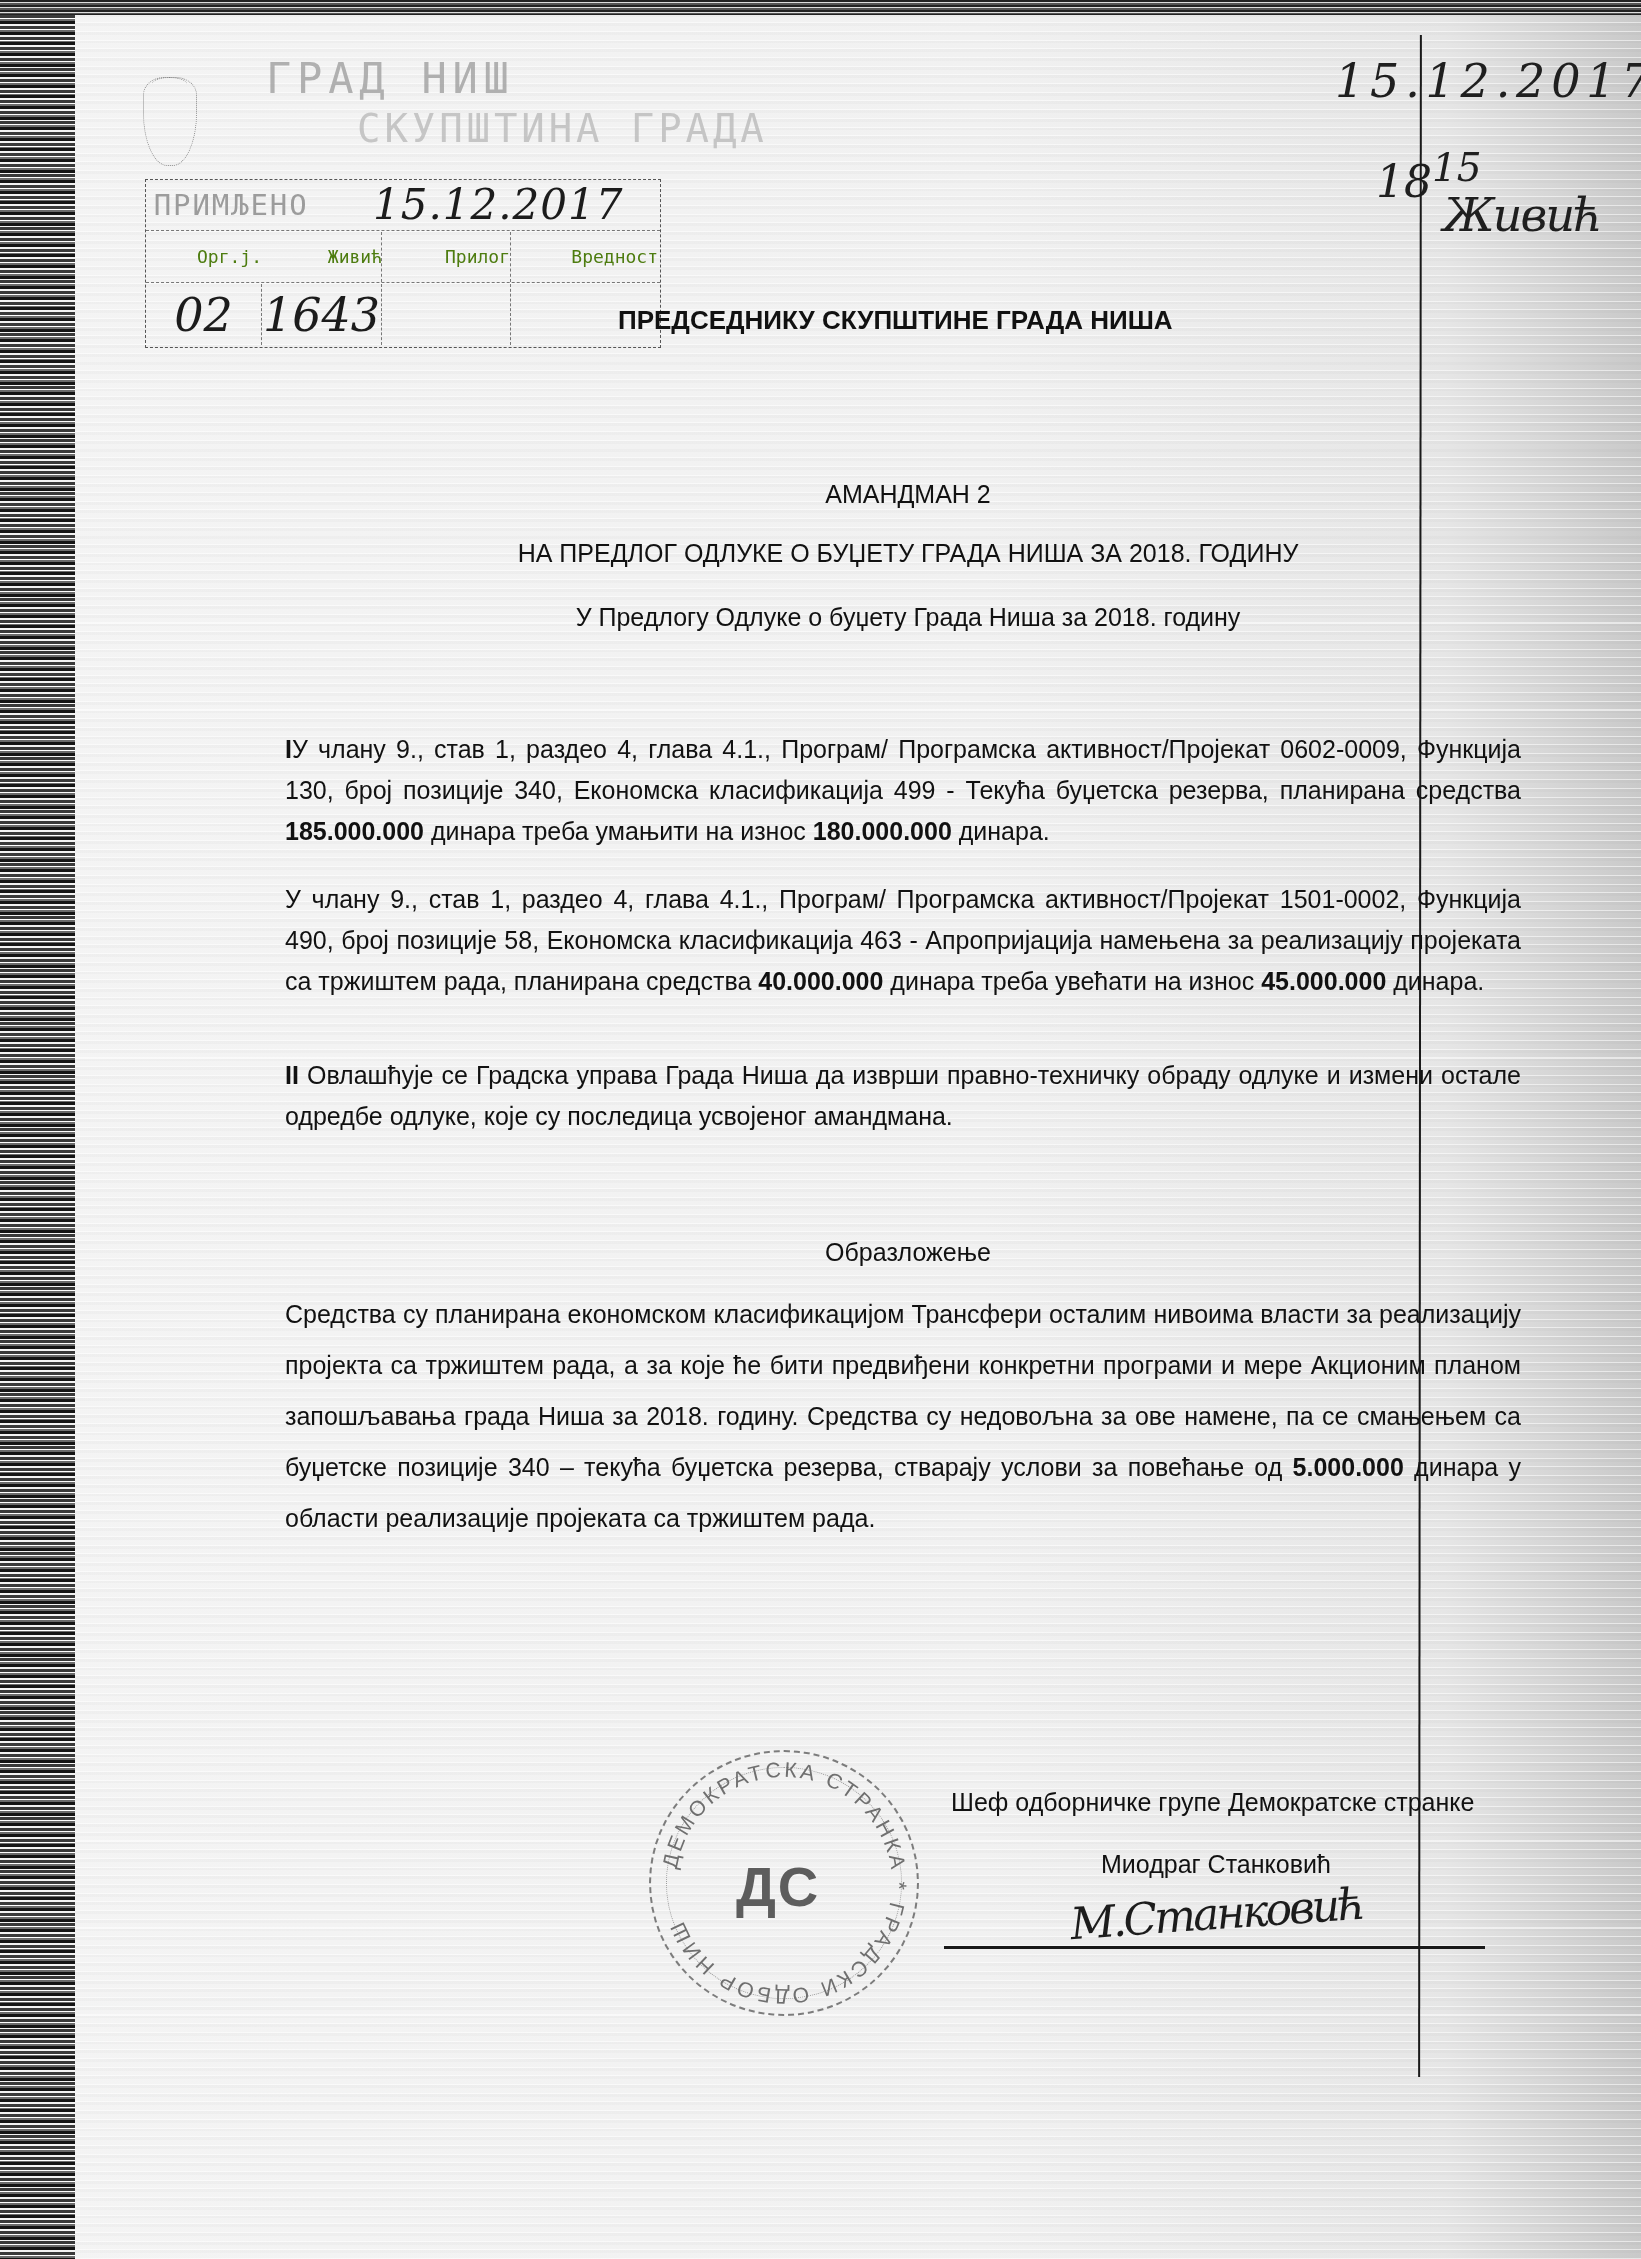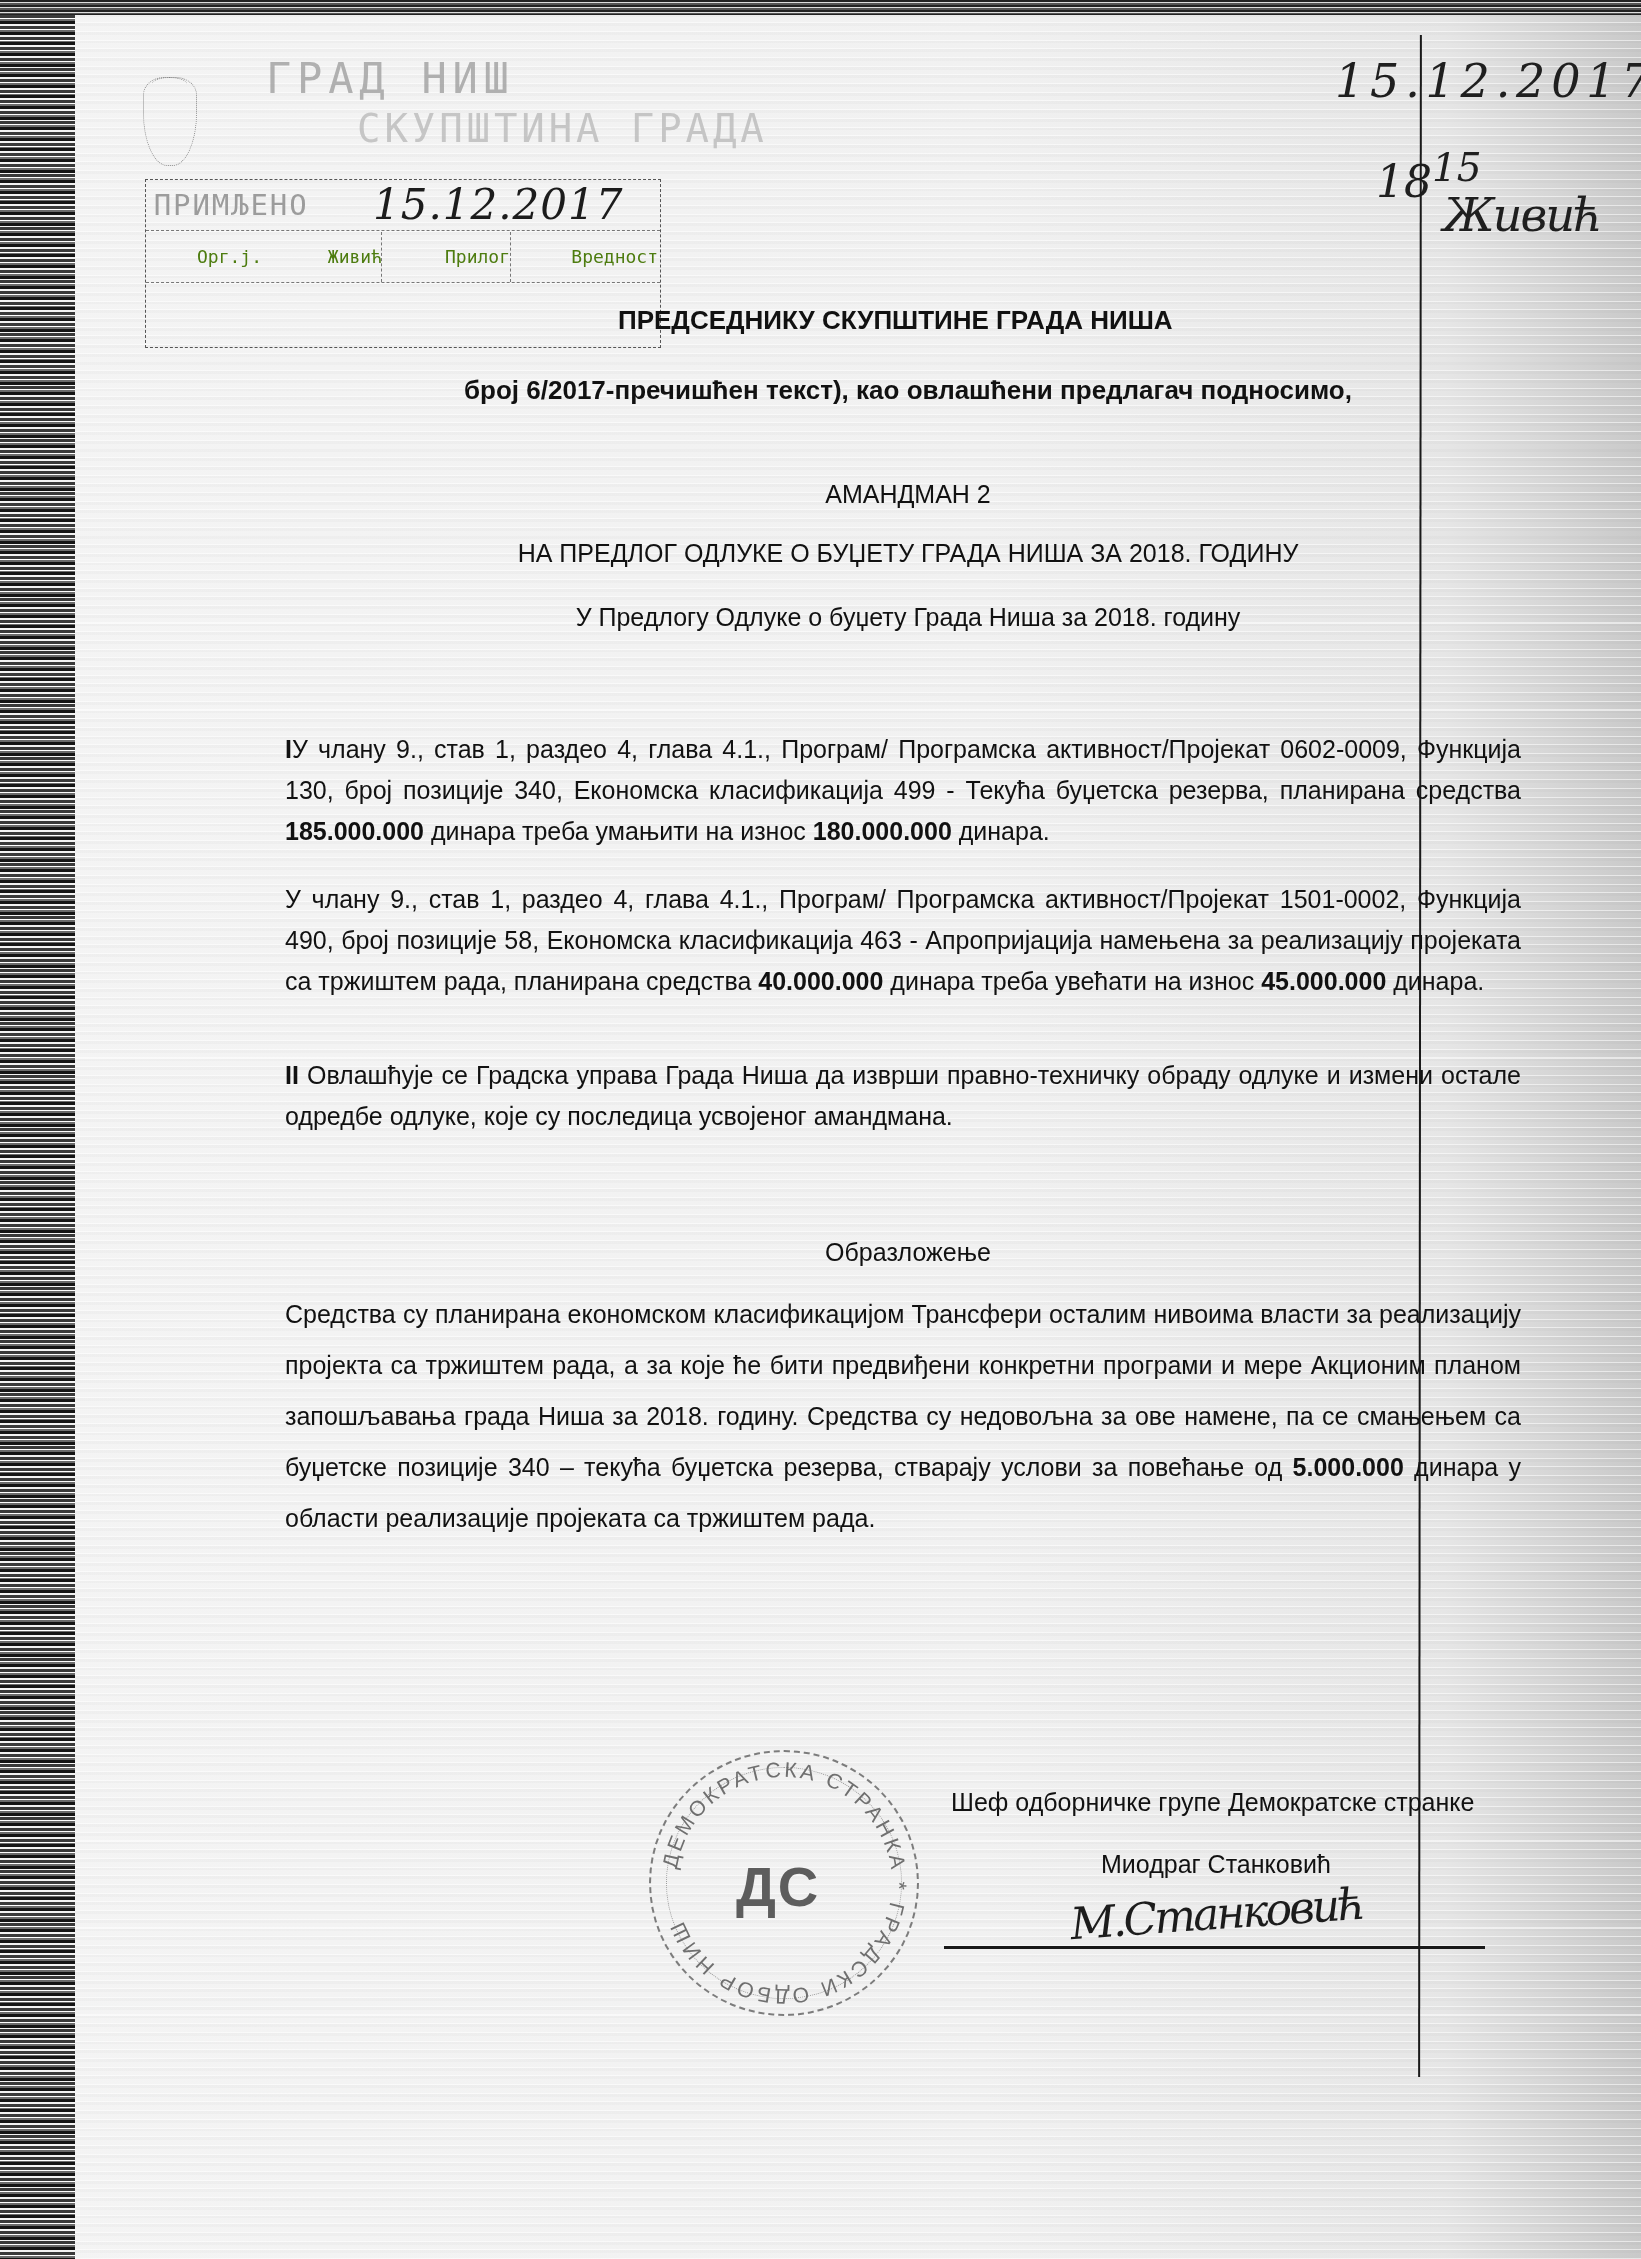--- a/index.html
+++ b/index.html
@@ -131,32 +131,45 @@
       <span class="st-head" style="width:116px;">Орг.ј.</span>
       <span class="st-head" style="left:116px;width:120px;">Живић</span>
     </div>
     <div class="st-cell" style="left:236px;width:129px;">
       <span class="st-head">Прилог</span>
     </div>
     <div class="st-cell" style="left:365px;width:147px;border-right:none;">
       <span class="st-head">Вредност</span>
     </div>
   </div>
+  <div class="st-row3">
+    <div class="st-cell" style="left:0;width:116px;">
+      <span class="st-val">02</span>
+    </div>
+    <div class="st-cell" style="left:116px;width:120px;">
+      <span class="st-val">1643</span>
+    </div>
+    <div class="st-cell" style="left:236px;width:129px;">
+      <span class="st-val"></span>
+    </div>
+    <div class="st-cell" style="left:365px;width:147px;border-right:none;">
+      <span class="st-val"></span>
+    </div>
+  </div>
 </div>
 
 <div class="hw hw-date">15.12.2017</div>
 <div class="hw hw-time"><span>18</span><sup>15</sup></div>
 <div class="hw hw-sign">Живић</div>
 
 <div class="fold-line"></div>
 
 <div class="text addressee">ПРЕДСЕДНИКУ СКУПШТИНЕ ГРАДА НИША</div>
 
 <div class="text intro">
-  <div>број 6/2017-пречишћен текст), као овлашћени предлагач подносимо,</div>
 </div>
 
 <div class="text amend-no">АМАНДМАН 2</div>
 <div class="text amend-title">НА ПРЕДЛОГ ОДЛУКЕ О БУЏЕТУ ГРАДА НИША ЗА 2018. ГОДИНУ</div>
 <div class="text amend-sub">У Предлогу Одлуке о буџету Града Ниша за 2018. годину</div>
 
 <div class="text para p1"><b>I</b><span>У члану 9., став 1, раздео 4, глава 4.1., Програм/ Програмска активност/Пројекат 0602-0009, Функција 130, број позиције 340, Економска класификација 499 - Текућа буџетска резерва, планирана средства </span><b>185.000.000</b><span> динара  треба умањити  на износ  </span><b>180.000.000</b><span> динара.</span></div>
 
 <div class="text para p2"><span>У члану 9., став 1, раздео 4, глава 4.1., Програм/ Програмска активност/Пројекат 1501-0002, Функција 490, број позиције 58, Економска класификација 463 - Апропријација намењена за реализацију пројеката са тржиштем рада, планирана средства </span><b>40.000.000</b><span> динара треба увећати на износ </span><b>45.000.000</b><span> динара.</span></div>
 

